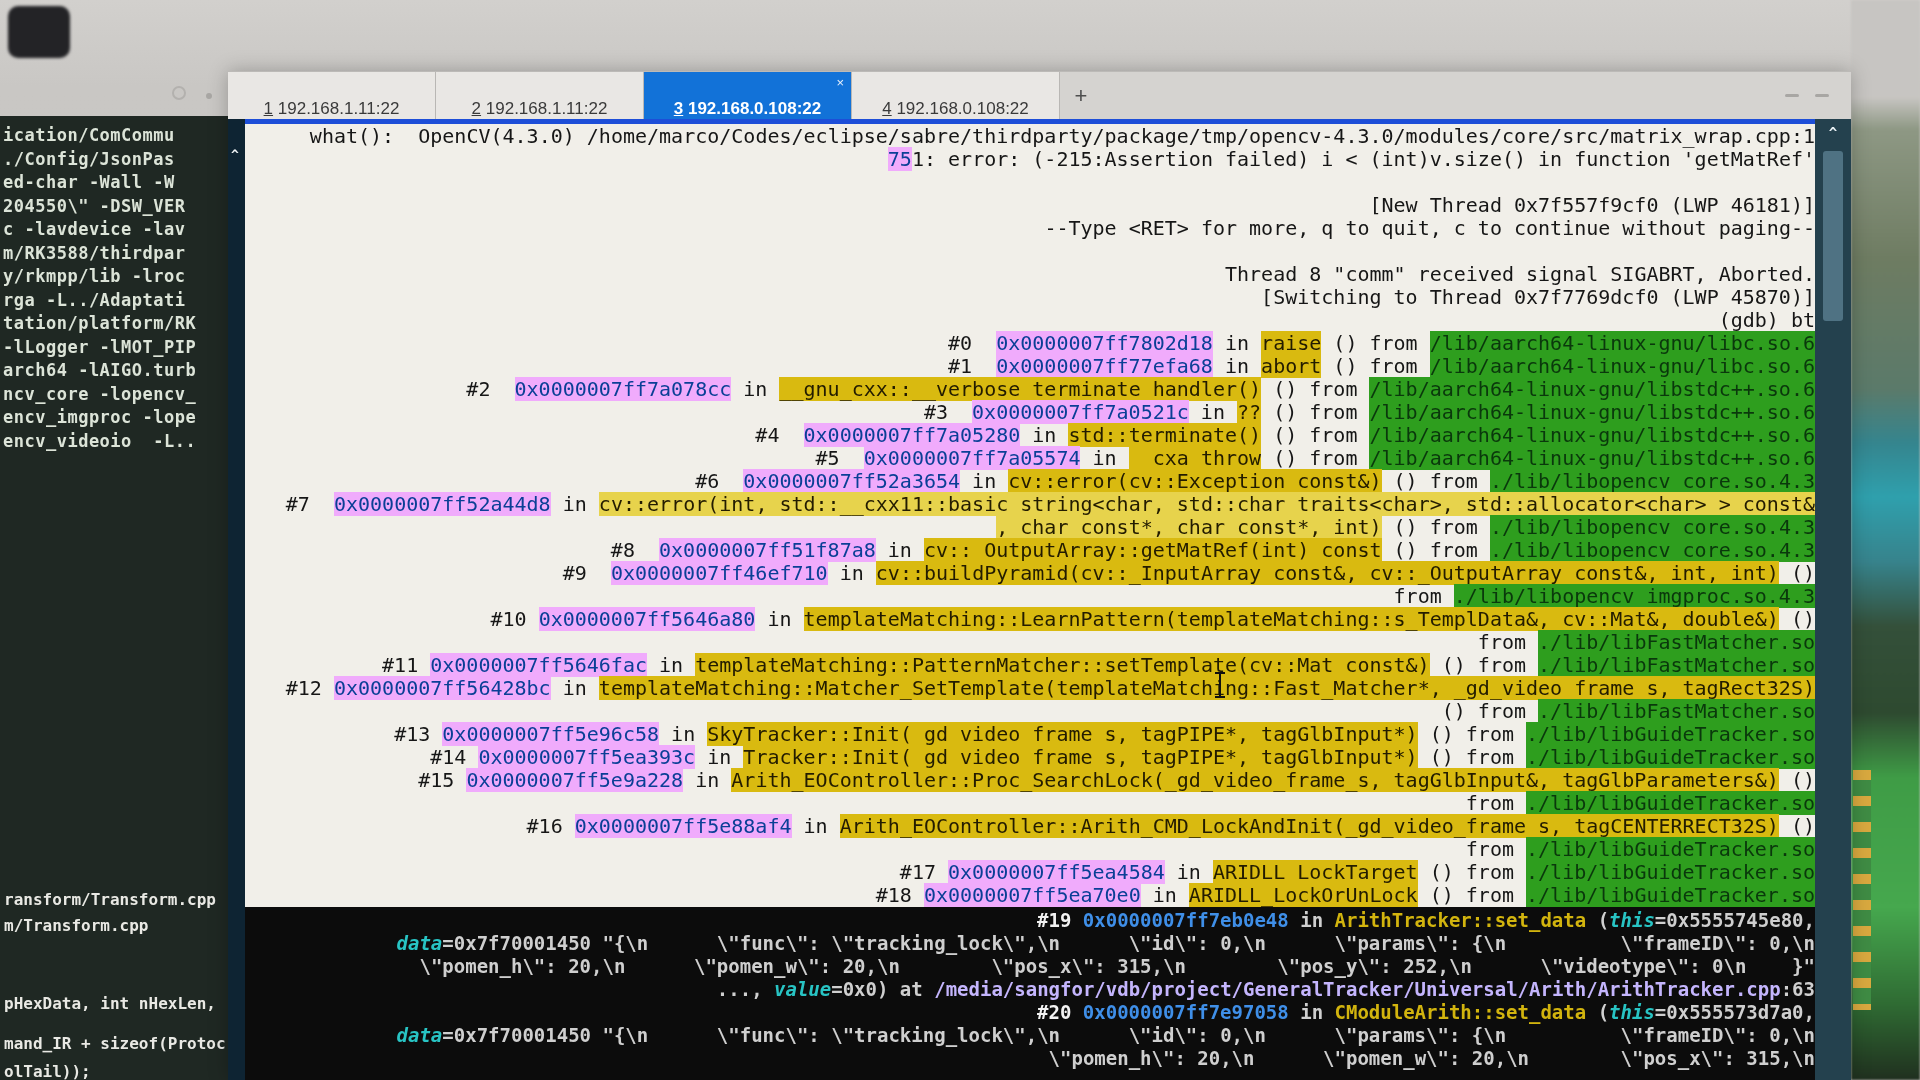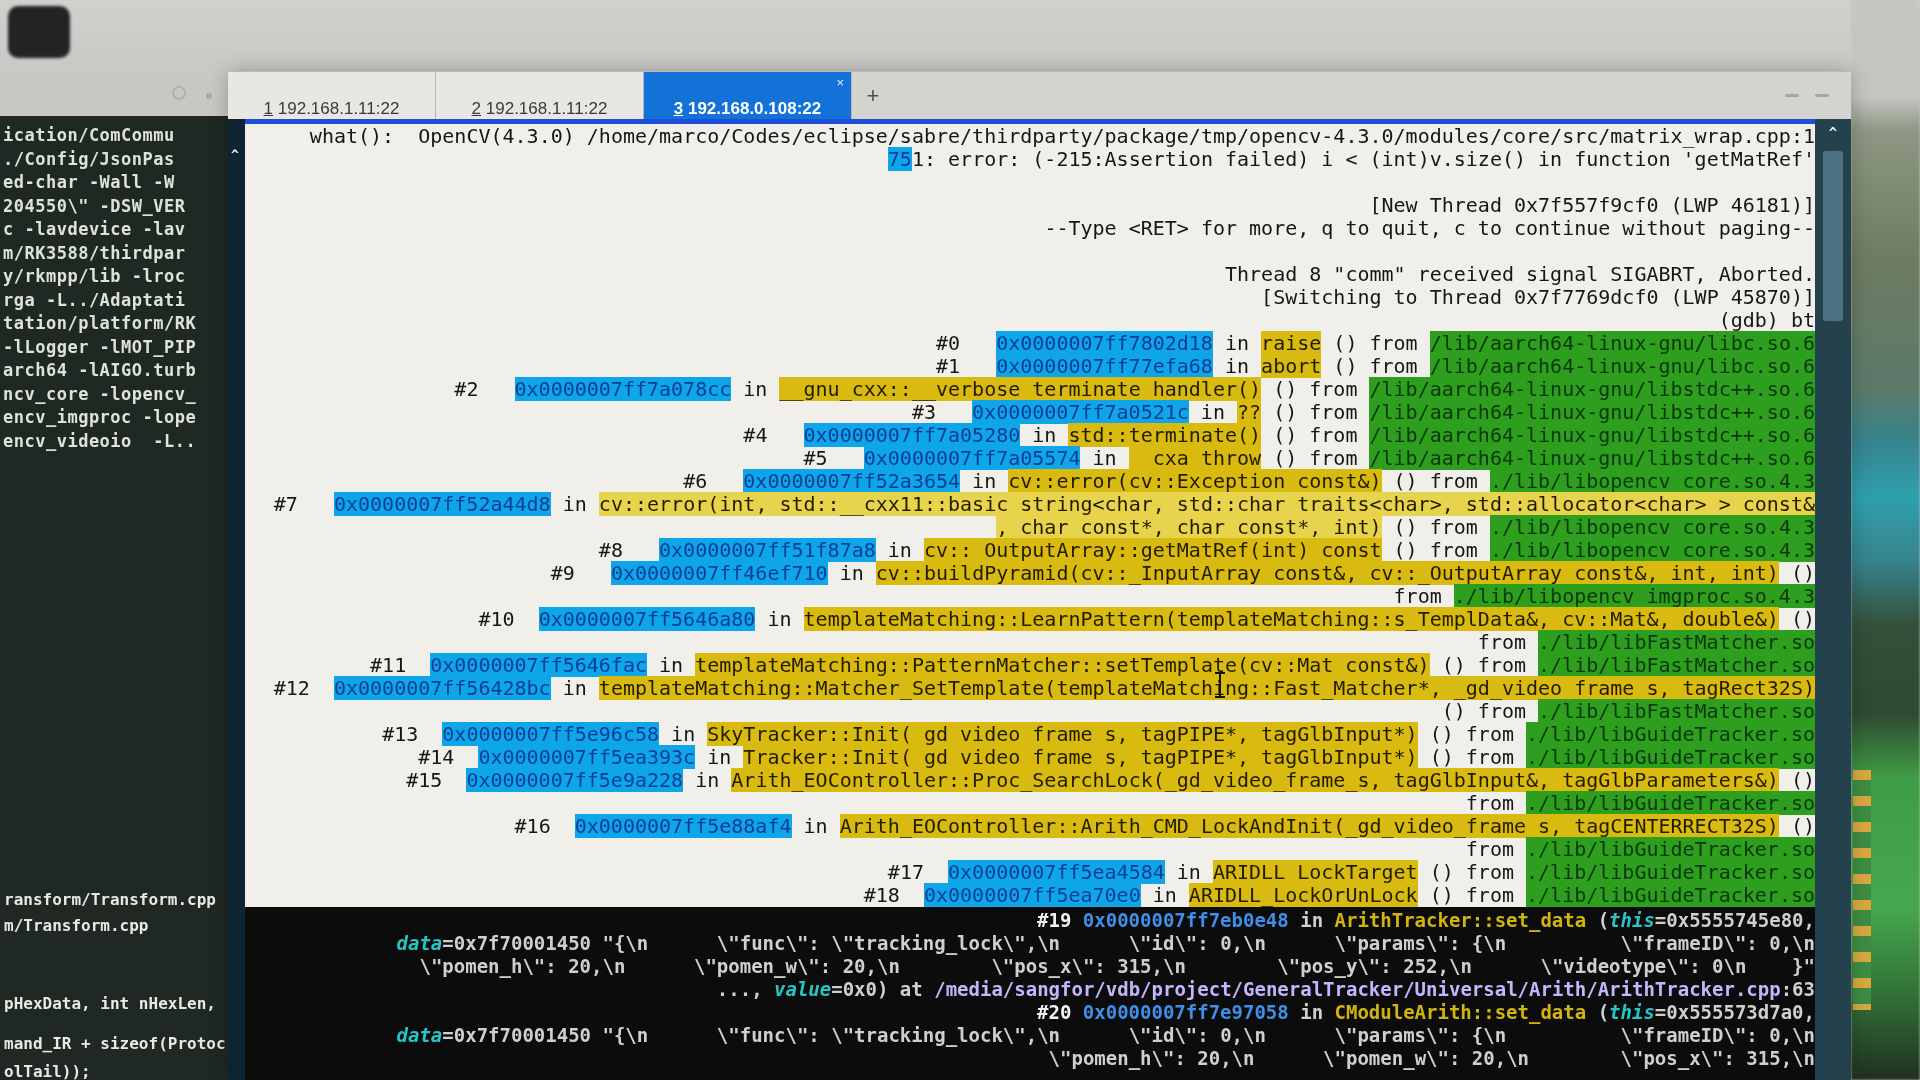--- a/index.html
+++ b/index.html
@@ -63,21 +63,21 @@
       font:bold 13px "DejaVu Sans Mono", monospace; }
   .content { flex:1 1 auto; background:#f1efe9; overflow:hidden; position:relative;
       border-top:5px solid #1d4ed8;text-align:right; }
   .white-section { padding:1px 0 0 0; }
   .black-section { background:#0c0c0c; min-height:220px; padding-top:2px; }
   .tline { white-space:pre; height:23px; line-height:23px; font-size:20px;
       color:#161616; padding-left:14px; }
   .black-section .tline { font-size:19px; font-weight:bold; color:#cfcfcf;padding-left:26px; }
 
   .sg-p   { }
-  .sg-sel { background:#0ea5e9; color:#0a3f96;margin-left:12px; }
+  .sg-sel { background:#f0abfc; color:#0a3f96; }
   .sg-y   { background:#d9ba10; color:#231c00; }
   .sg-y2  { background:#e7d34c; color:#231c00; }
   .sg-g   { background:#2e9e1e; color:#0a380c; }
   .sg-w   { color:#cfcfcf; }
   .sg-num { color:#f2f2f2; }
   .sg-b   { color:#3f8fe8; }
   .sg-fn  { color:#d2b40e; }
   .sg-cy  { color:#28c4c4; font-style:italic; }
   .sg-gp  { color:#c4b5fd; }
 
@@ -134,20 +134,23 @@
     <div class="tabbar">
       <div class="tab">
         <span class="tab-label">1 192.168.1.11:22</span>
       </div>
       <div class="tab">
         <span class="tab-label">2 192.168.1.11:22</span>
       </div>
       <div class="tab active">
         <span class="tab-label">3 192.168.0.108:22</span>
         <span class="close-icon">×</span>
+      </div>
+      <div class="tab">
+        <span class="tab-label">4 192.168.0.108:22</span>
       </div>
       <div class="newtab">+</div>
       <div class="win-controls">
         <span class="win-control-icon"></span>
         <span class="win-control-icon"></span>
       </div>
     </div>
 
     <div class="termwrap">
       <div class="gutter-left">

